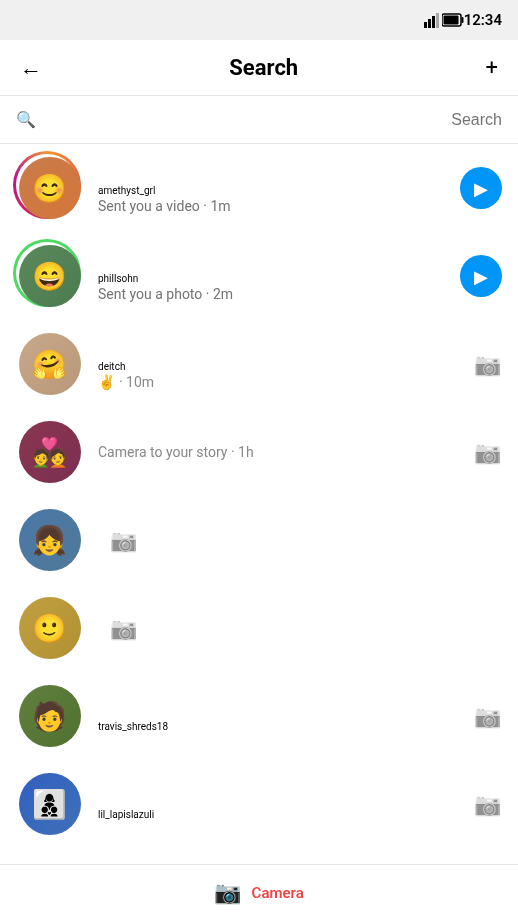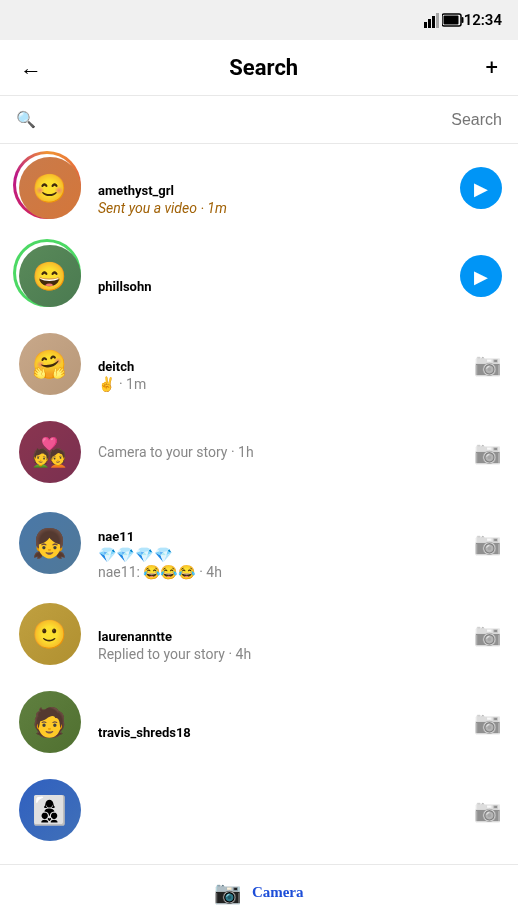--- a/index.html
+++ b/index.html
@@ -130,36 +130,35 @@
       border-radius: 50%;
       background: #fff;
       z-index: 1;
     }
 
     .message-content {
       flex: 1;
       min-width: 0;
     }
     .message-username {
-      font-size: 13px;
-      font-weight: 700;
+      font-size: 10px;
+      font-weight: 400;
       color: #000;
       margin-bottom: 2px;
       margin-top: 23px;
     }
     .message-preview {
       font-size: 14px;
       color: #888;
       white-space: nowrap;
       overflow: hidden;
       text-overflow: ellipsis;
     }
     .message-preview.unread {
-      color: #a16207;
-      font-style: italic;
+      color: #737373;
     }
 
     .message-action {
       margin-left: 12px;
       flex-shrink: 0;
     }
     .play-btn {
       width: 42px;
       height: 42px;
       border-radius: 50%;
@@ -190,22 +189,21 @@
       gap: 10px;
       cursor: pointer;
     }
     .camera-bottom-icon {
       font-size: 22px;
       color: #0095f6;
     }
     .camera-label {
       font-size: 15px;
       font-weight: 600;
-      color: #1d4ed8;
-      font-family: Liberation Serif, serif;
+      color: #ef4444;
     }
   </style>
 </head>
 <body>
 
 <div class="status-bar">
   <div class="status-icons">
 
     <svg width="18" height="16" viewBox="0 0 18 16">
       <rect x="0" y="10" width="3" height="6" fill="#000"></rect>
@@ -248,89 +246,82 @@
         <div class="play-btn">▶</div>
       </div>
     </div>
     <div class="message-item">
       <div style="position: relative; width: 68px; height: 68px; margin-right: 14px; flex-shrink: 0;">
         <div class="story-ring-green"></div>
         <div style="position: absolute; top: 3px; left: 3px; width: 62px; height: 62px; border-radius: 50%; overflow: hidden; z-index: 2; display: flex; align-items: center; justify-content: center; font-size: 28px; background: linear-gradient(135deg, rgb(90, 138, 90), rgb(74, 122, 80));">😄</div>
       </div>
       <div class="message-content">
         <div class="message-username">phillsohn</div>
+        <div class="message-preview unread">Sent you a photo · 2m</div>
       </div>
       <div class="message-action">
         <div class="play-btn">▶</div>
       </div>
     </div>
     <div class="message-item">
       <div style="position: relative; width: 68px; height: 68px; margin-right: 14px; flex-shrink: 0;">
         <div style="position: absolute; top: 3px; left: 3px; width: 62px; height: 62px; border-radius: 50%; overflow: hidden; z-index: 2; display: flex; align-items: center; justify-content: center; font-size: 28px; background: linear-gradient(135deg, rgb(200, 168, 138), rgb(184, 152, 120));">🤗</div>
       </div>
       <div class="message-content">
         <div class="message-username">deitch</div>
-        <div class="message-preview">✌️ · 1m</div>
+        <div class="message-preview">✌️ · 10m</div>
       </div>
       <div class="message-action">
         <div class="camera-icon" style="color: rgb(204, 204, 204); filter: grayscale(1) opacity(0.5);">📷</div>
       </div>
     </div>
     <div class="message-item">
       <div style="position: relative; width: 68px; height: 68px; margin-right: 14px; flex-shrink: 0;">
         <div style="position: absolute; top: 3px; left: 3px; width: 62px; height: 62px; border-radius: 50%; overflow: hidden; z-index: 2; display: flex; align-items: center; justify-content: center; font-size: 28px; background: linear-gradient(135deg, rgb(138, 53, 80), rgb(122, 48, 80));">💑</div>
       </div>
       <div class="message-content">
         <div class="message-preview">Camera to your story · 1h</div>
       </div>
       <div class="message-action">
         <div class="camera-icon" style="color: rgb(204, 204, 204); filter: grayscale(1) opacity(0.5);">📷</div>
       </div>
     </div>
     <div class="message-item">
       <div style="position: relative; width: 68px; height: 68px; margin-right: 14px; flex-shrink: 0;">
         <div style="position: absolute; top: 3px; left: 3px; width: 62px; height: 62px; border-radius: 50%; overflow: hidden; z-index: 2; display: flex; align-items: center; justify-content: center; font-size: 28px; background: linear-gradient(135deg, rgb(74, 120, 168), rgb(80, 120, 152));">👧</div>
       </div>
-      <div class="message-content">
-        <div class="message-username">nae11</div>
-        <div class="message-preview" style="font-size: 15px;">💎💎💎💎</div>
-        <div class="message-preview">nae11: 😂😂😂 · 4h</div>
-      </div>
       <div class="message-action">
         <div class="camera-icon" style="color: rgb(204, 204, 204); filter: grayscale(1) opacity(0.5);">📷</div>
       </div>
     </div>
     <div class="message-item">
       <div style="position: relative; width: 68px; height: 68px; margin-right: 14px; flex-shrink: 0;">
         <div style="position: absolute; top: 3px; left: 3px; width: 62px; height: 62px; border-radius: 50%; overflow: hidden; z-index: 2; display: flex; align-items: center; justify-content: center; font-size: 28px; background: linear-gradient(135deg, rgb(192, 160, 64), rgb(176, 144, 48));">🙂</div>
       </div>
-      <div class="message-content">
-        <div class="message-username">laurenanntte</div>
-        <div class="message-preview">Replied to your story · 4h</div>
-      </div>
       <div class="message-action">
         <div class="camera-icon" style="color: rgb(204, 204, 204); filter: grayscale(1) opacity(0.5);">📷</div>
       </div>
     </div>
     <div class="message-item">
       <div style="position: relative; width: 68px; height: 68px; margin-right: 14px; flex-shrink: 0;">
         <div style="position: absolute; top: 3px; left: 3px; width: 62px; height: 62px; border-radius: 50%; overflow: hidden; z-index: 2; display: flex; align-items: center; justify-content: center; font-size: 28px; background: linear-gradient(135deg, rgb(96, 128, 64), rgb(80, 112, 48));">🧑</div>
       </div>
       <div class="message-content">
         <div class="message-username">travis_shreds18</div>
       </div>
       <div class="message-action">
         <div class="camera-icon" style="color: rgb(204, 204, 204); filter: grayscale(1) opacity(0.5);">📷</div>
       </div>
     </div>
     <div class="message-item">
       <div style="position: relative; width: 68px; height: 68px; margin-right: 14px; flex-shrink: 0;">
         <div style="position: absolute; top: 3px; left: 3px; width: 62px; height: 62px; border-radius: 50%; overflow: hidden; z-index: 2; display: flex; align-items: center; justify-content: center; font-size: 28px; background: linear-gradient(135deg, rgb(48, 96, 192), rgb(64, 112, 184));">👩‍👦‍👦</div>
       </div>
       <div class="message-content">
+        <div class="message-username">lil_lapislazuli</div>
       </div>
       <div class="message-action">
         <div class="camera-icon" style="color: rgb(204, 204, 204); filter: grayscale(1) opacity(0.5);">📷</div>
       </div>
     </div>
   </div>
 
 <div class="bottom-nav">
   <span class="camera-bottom-icon">📷</span>
   <span class="camera-label">Camera</span>

